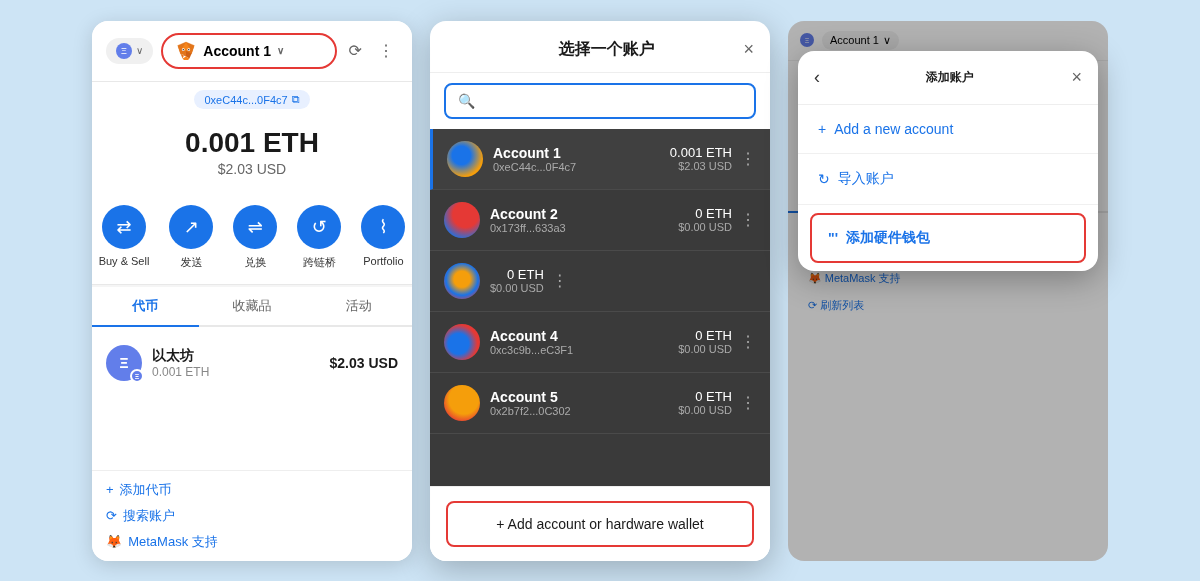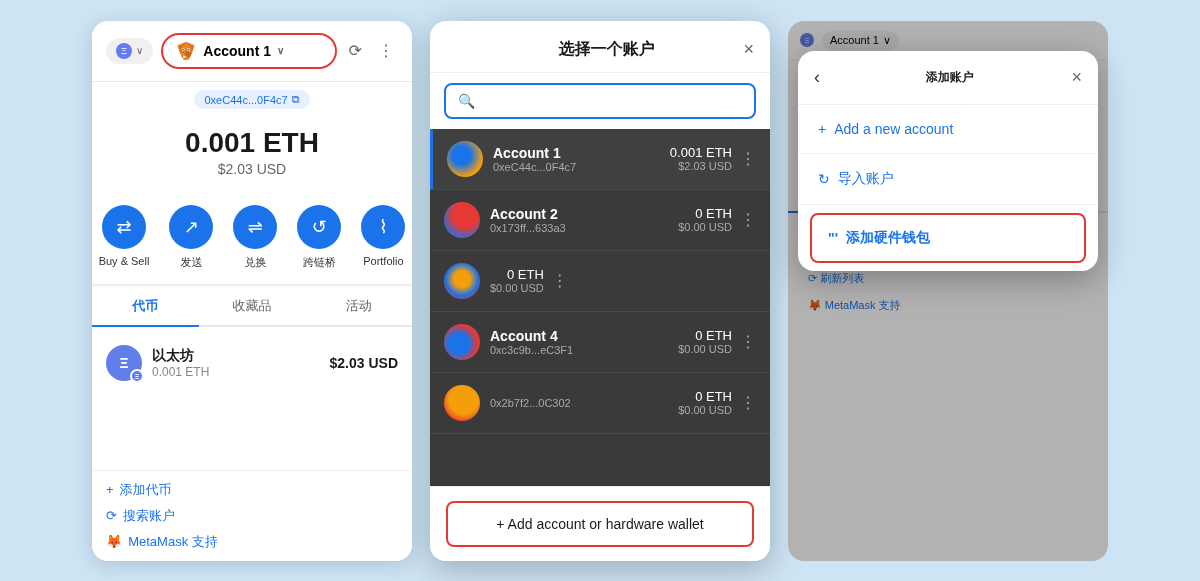--- a/index.html
+++ b/index.html
@@ -633,20 +633,21 @@
       <div class="account-bal">
         <div class="account-eth">0 ETH</div>
         <div class="account-usd">$0.00 USD</div>
       </div>
       <span class="account-more">⋮</span>
     </div>
 
     <div class="account-row">
       <div class="account-avatar av5" style="width:36px;height:36px;border-radius:50%;margin-right:10px;flex-shrink:0;"></div>
       <div class="account-details">
+        <div class="account-name">Account 5</div>
         <div class="account-addr">0x2b7f2...0C302</div>
       </div>
       <div class="account-bal">
         <div class="account-eth">0 ETH</div>
         <div class="account-usd">$0.00 USD</div>
       </div>
       <span class="account-more">⋮</span>
     </div>
   </div>
 
@@ -701,22 +702,22 @@
       </div>
       <div class="bg-token">
         <div class="bg-token-icon">Ξ</div>
         <div style="flex:1;">
           <div style="font-size:12px;font-weight:600;">以太坊</div>
           <div style="font-size:10px;color:#888;">0.001 ETH</div>
         </div>
         <div style="font-size:12px;font-weight:600;">$2.03 USD</div>
       </div>
       <div style="padding:6px 10px;">
+        <div class="bg-footer-link">🦊 MetaMask 支持</div>
         <div class="bg-footer-link">⟳ 刷新列表</div>
-        <div class="bg-footer-link">🦊 MetaMask 支持</div>
       </div>
     </div>
   </div>
 
   <div class="p3-modal">
     <div class="p3-modal-header">
       <button class="back-btn">‹</button>
       <span class="p3-modal-title">添加账户</span>
       <button class="close-btn">×</button>
     </div>

